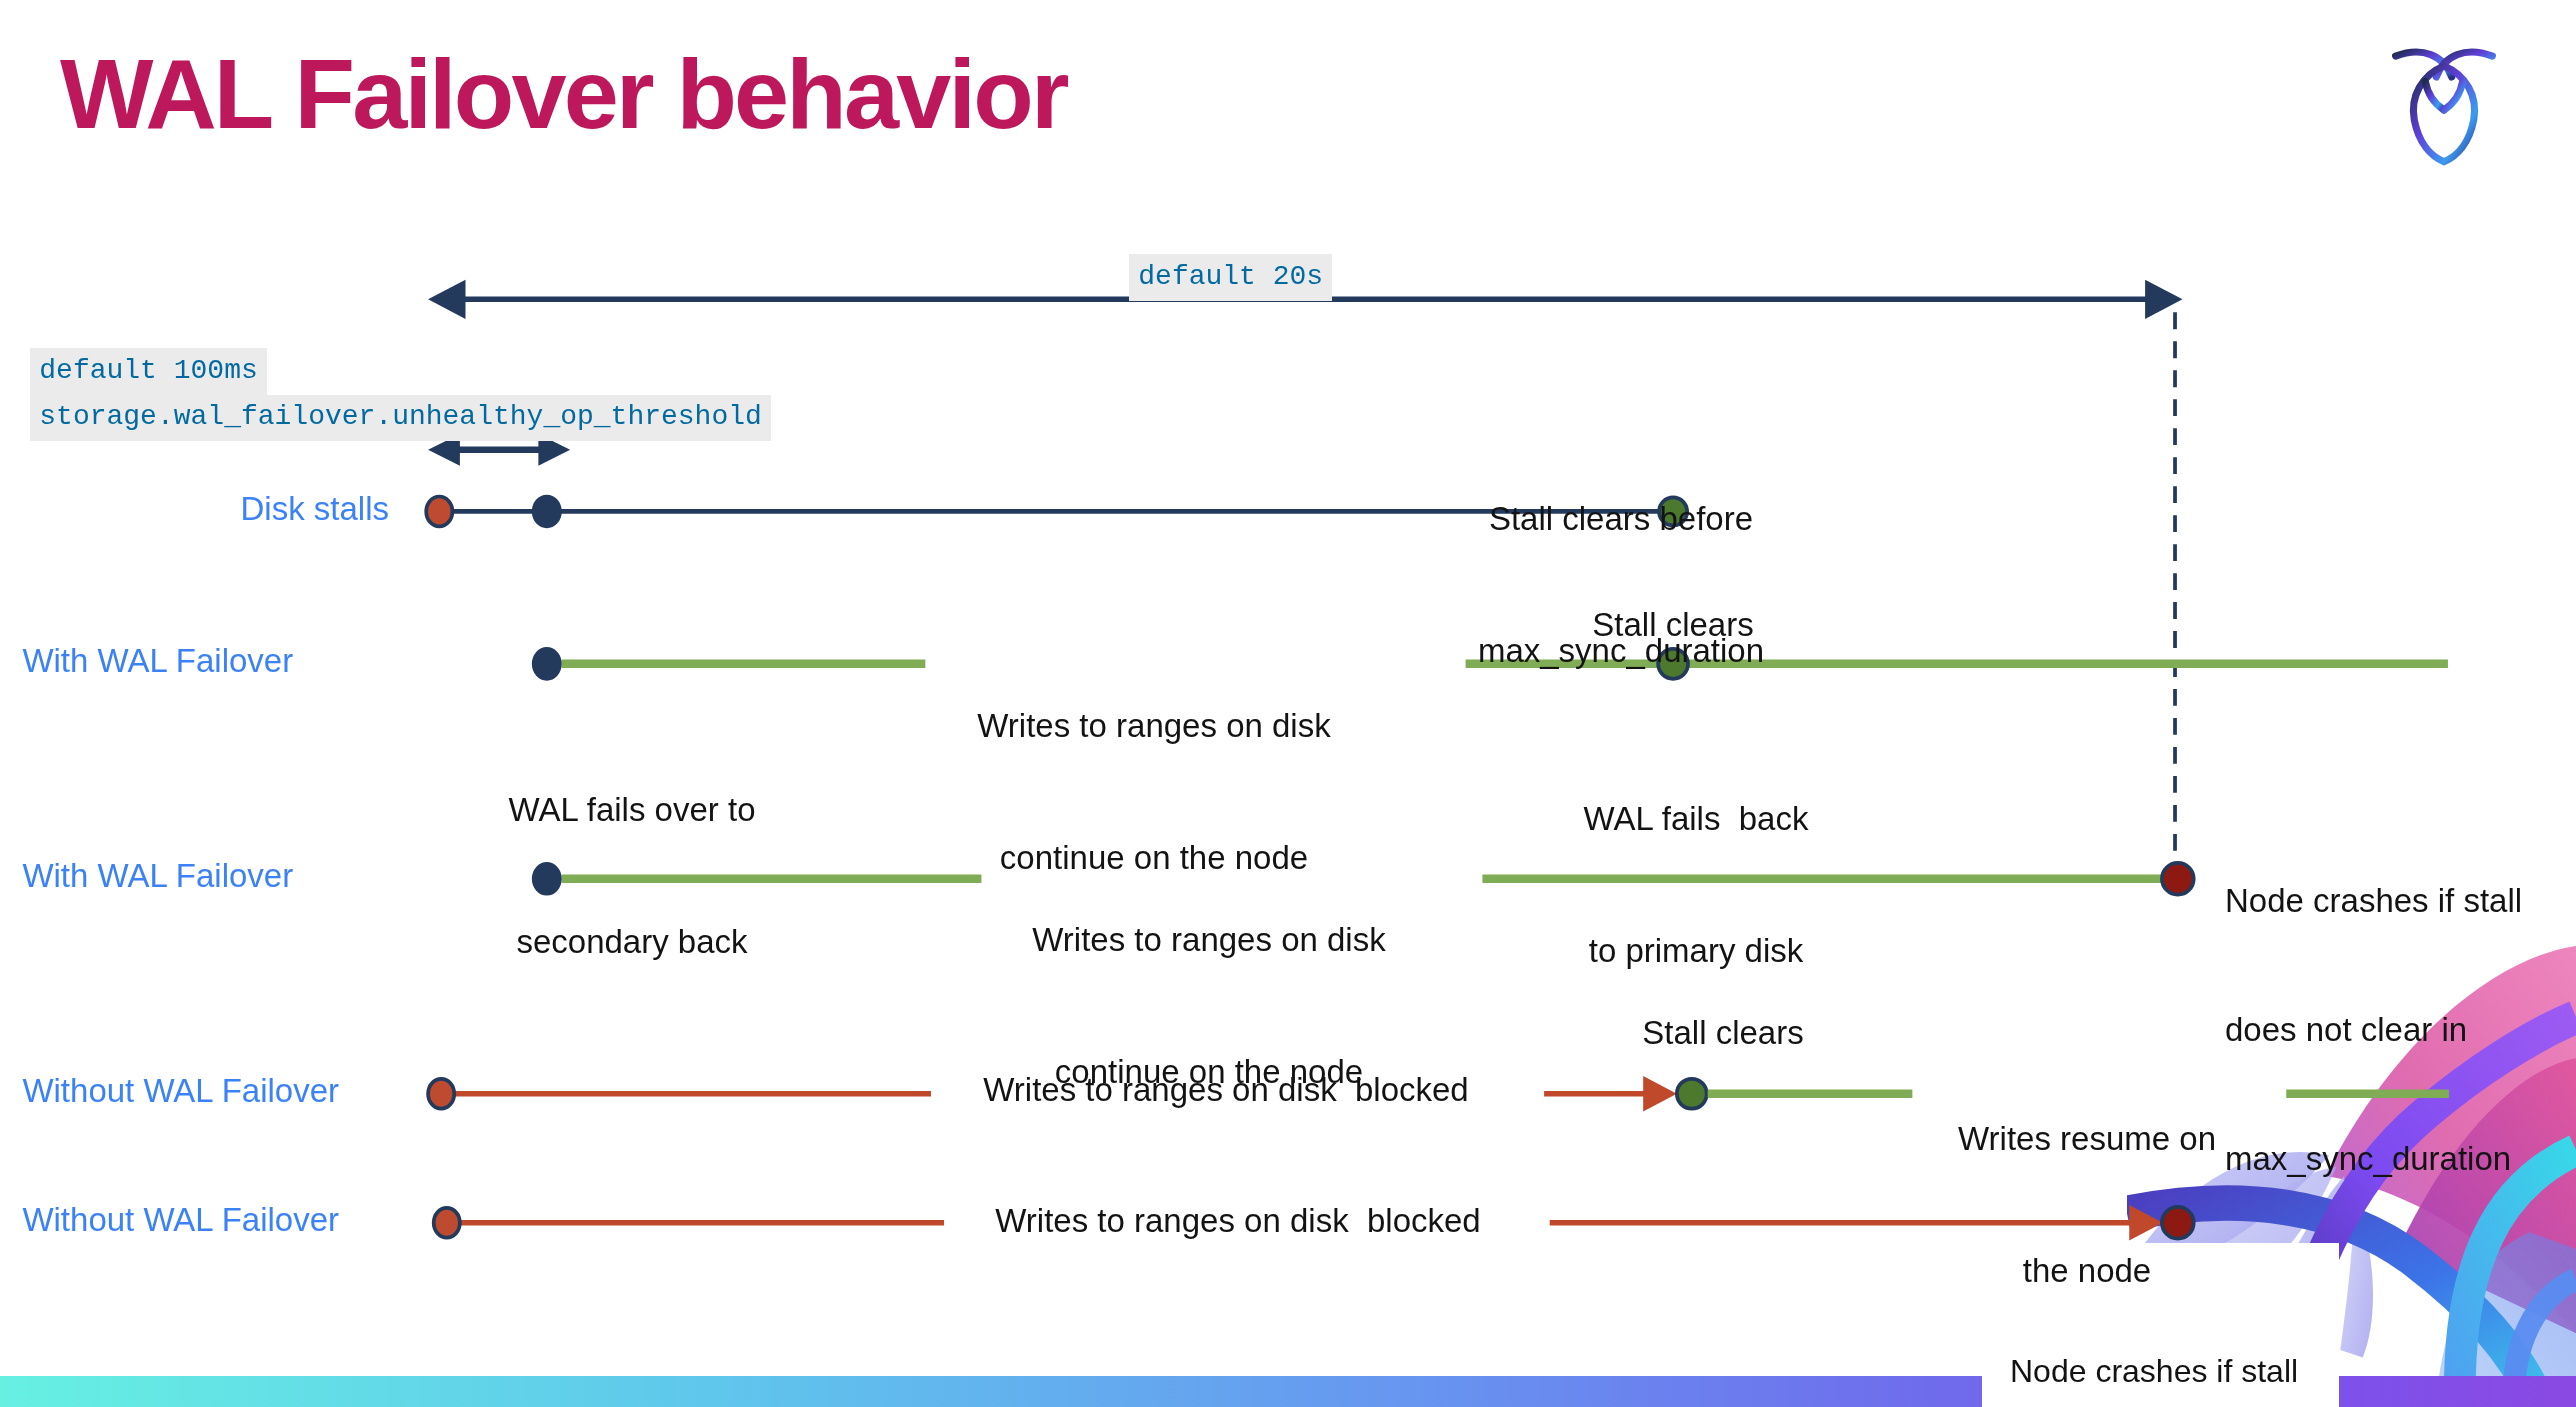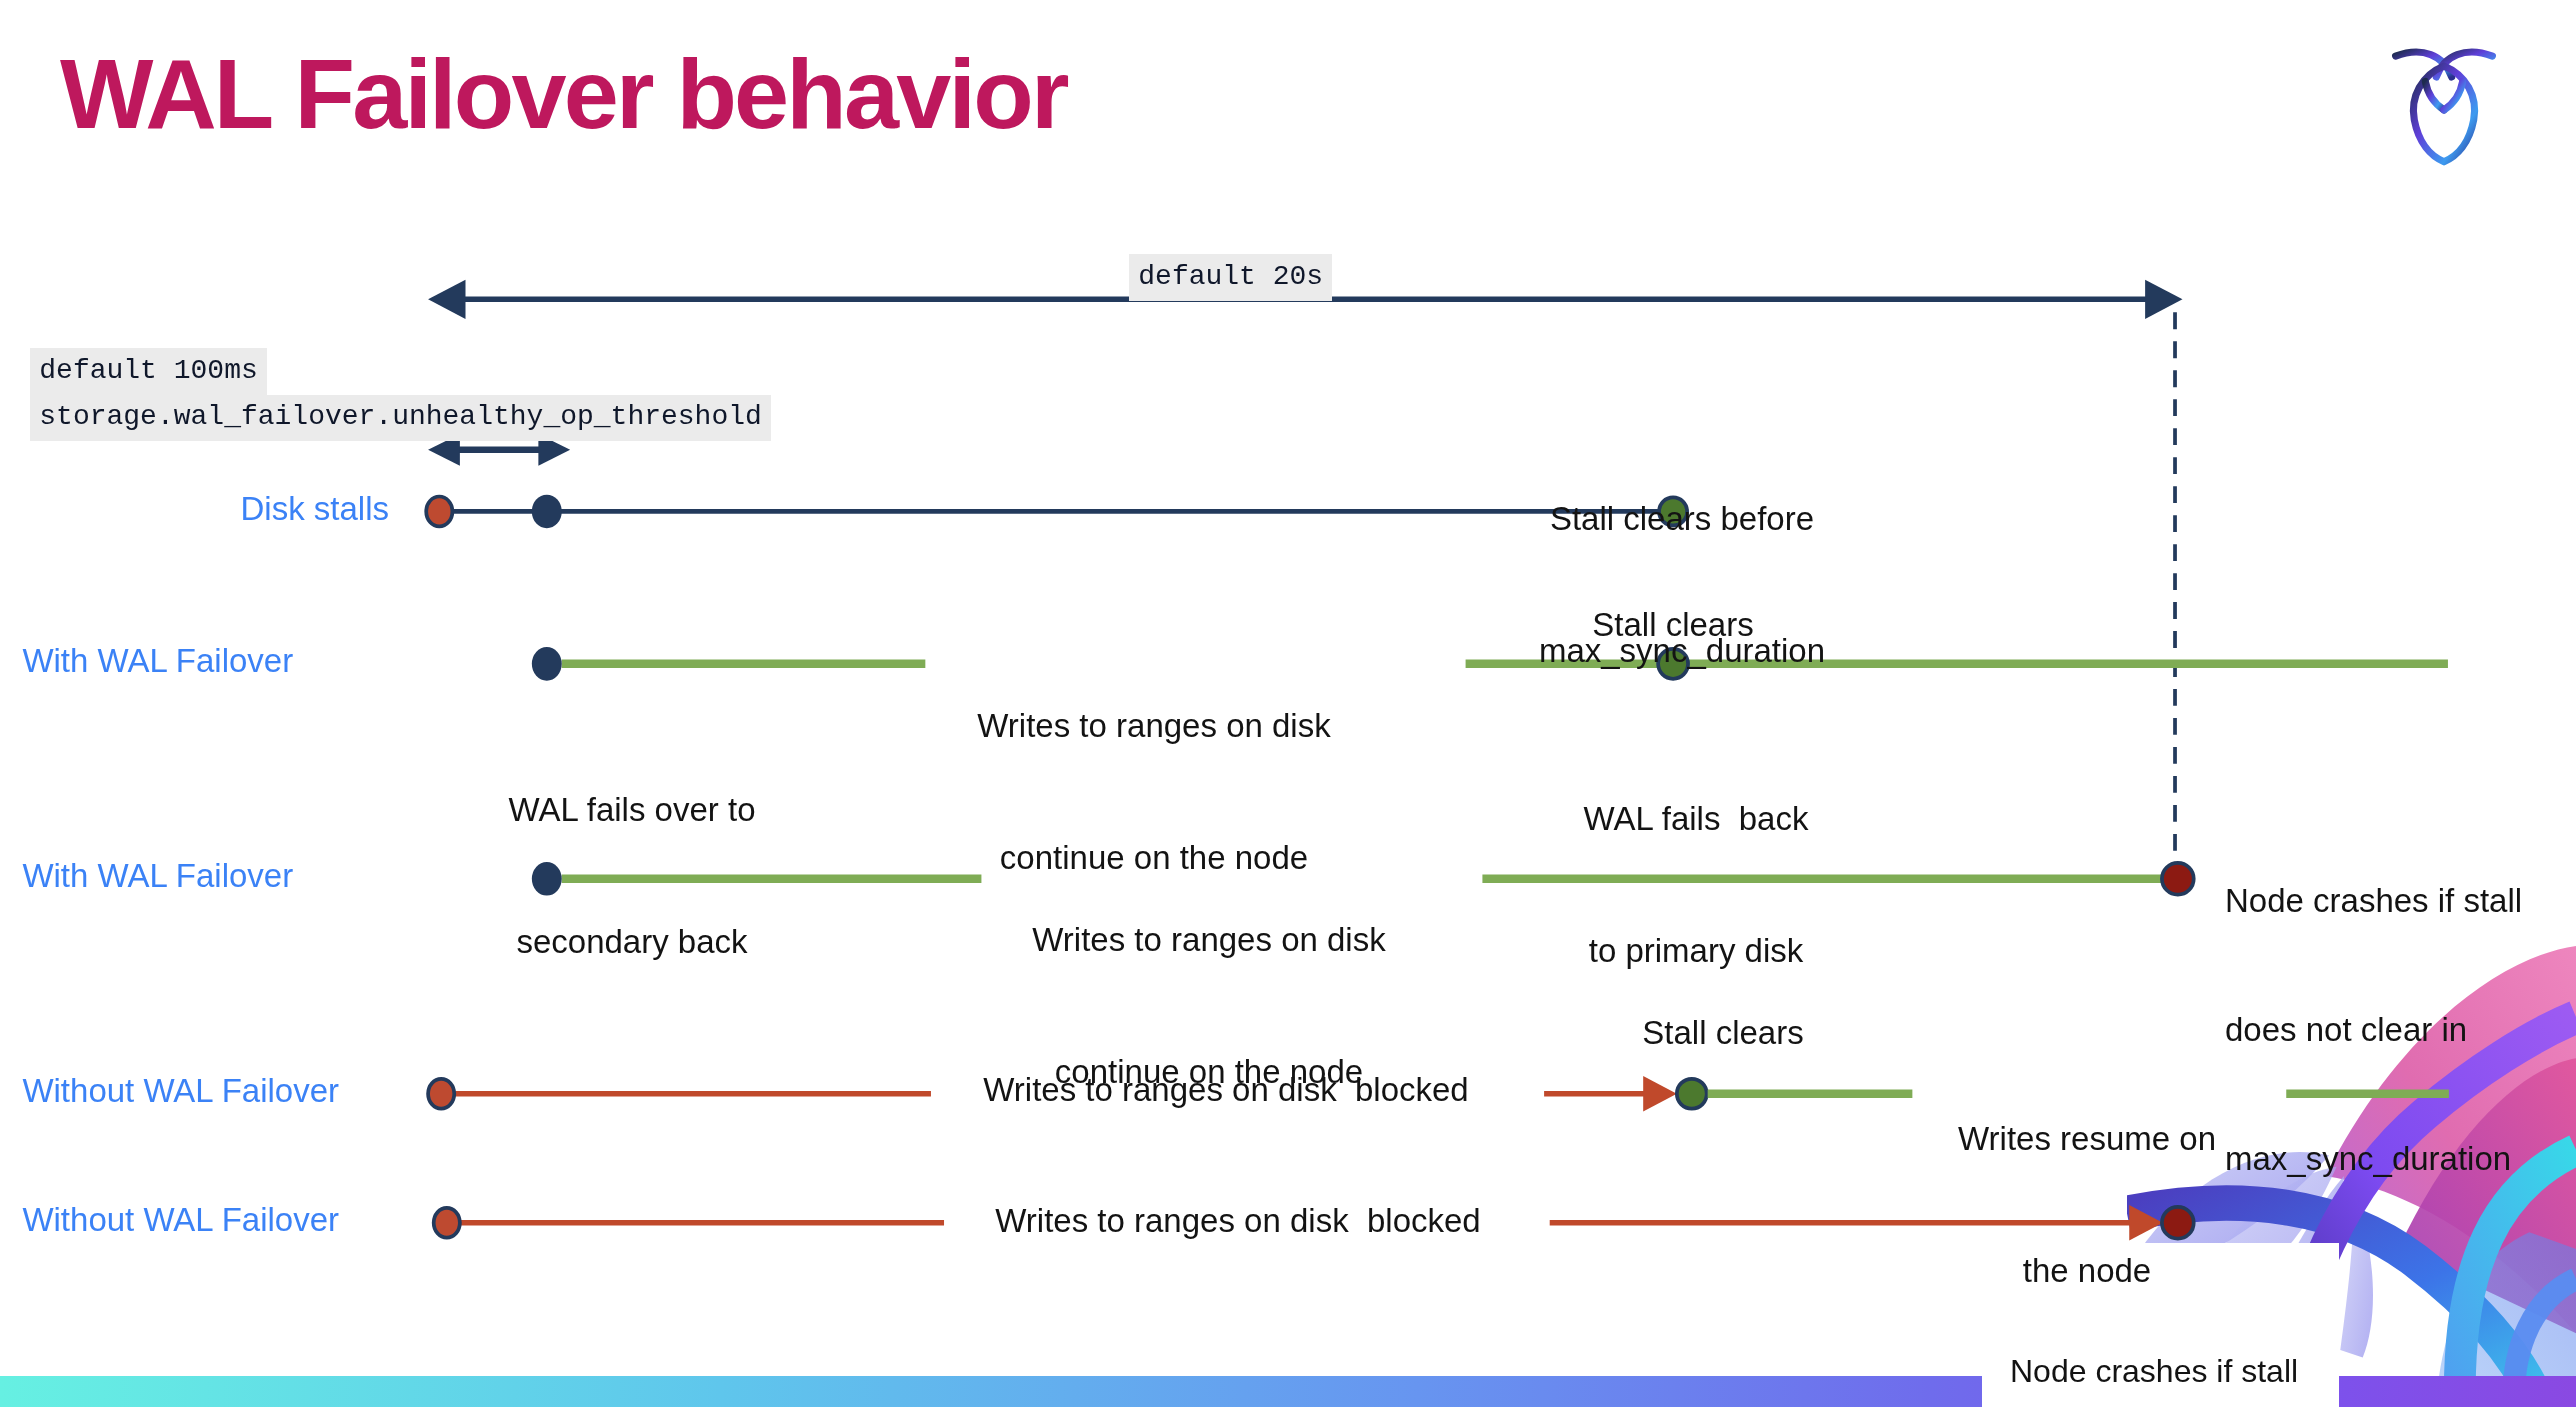--- a/index.html
+++ b/index.html
@@ -8,36 +8,36 @@
     font-family:"Liberation Sans","DejaVu Sans",sans-serif;color:#141414;
   }
   .abs{position:absolute;}
   
   #title{
     left:60px;top:37px;font-size:99px;font-weight:800;letter-spacing:-2.8px;
     color:#be185d;white-space:pre;
   }
   #logo{left:2389px;top:41px;width:110px;height:127px;}
   
-  .codeblock{font-family:"Liberation Mono","DejaVu Sans Mono",monospace;font-size:28px;color:#0f172a;line-height:41px;}
+  .codeblock{font-family:"Liberation Mono","DejaVu Sans Mono",monospace;font-size:28px;color:#0369a1;line-height:41px;}
   .codeblock .codeline{display:block;}
   .codeblock .codeline span{display:inline-block;background:var(--code_bg,#ebebeb);padding:1.9px 9.3px 3.7px 9.3px;}
   #code-max-sync{left:1129px;top:254px;}
   #code-unhealthy{left:30px;top:348px;}
   
   .rowlbl{font-size:33px;color:#3b82f6;white-space:pre;}
   #lbl-disk-stalls{left:146px;top:490px;width:243px;text-align:right;}
   #lbl-row2{left:22.4px;top:642px;}
   #lbl-row3{left:22.4px;top:857px;}
   #lbl-row4{left:22.4px;top:1072px;}
   #lbl-row5{left:22.4px;top:1201px;}
   
   .note{font-size:33px;color:#131313;white-space:pre;line-height:44px;z-index:5;}
   .ctr{transform:translateX(-50%);text-align:center;}
-  #note-stall-before{left:1682px;top:409px;}
+  #note-stall-before{left:1621px;top:409px;}
   #note-stall-r2{left:1673px;top:603px;}
   #note-writes-r2{left:1154px;top:616px;}
   #note-failsover{left:632px;top:700px;}
   #note-failsback{left:1696px;top:709px;}
   #note-writes-r3{left:1209px;top:830px;}
   #note-crash-r3{left:2225px;top:793px;line-height:43px;}
   #note-blocked-r4{left:1226px;top:1068px;}
   #note-stall-r4{left:1723px;top:1011px;}
   #note-resume{left:2087px;top:1029px;line-height:44px;}
   #note-blocked-r5{left:1238px;top:1199px;}

